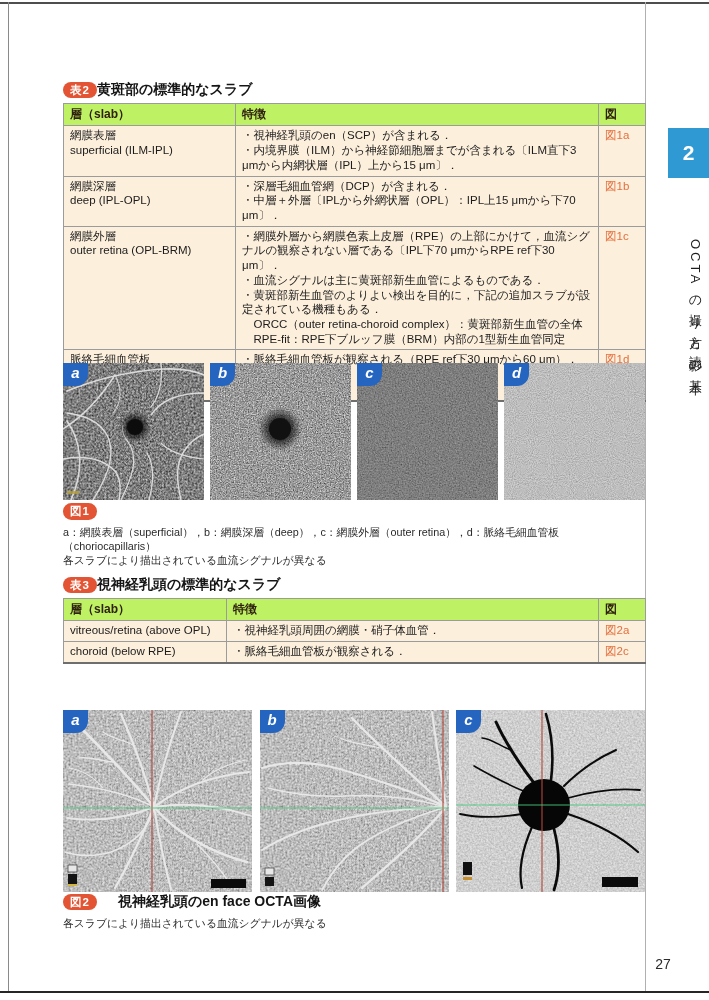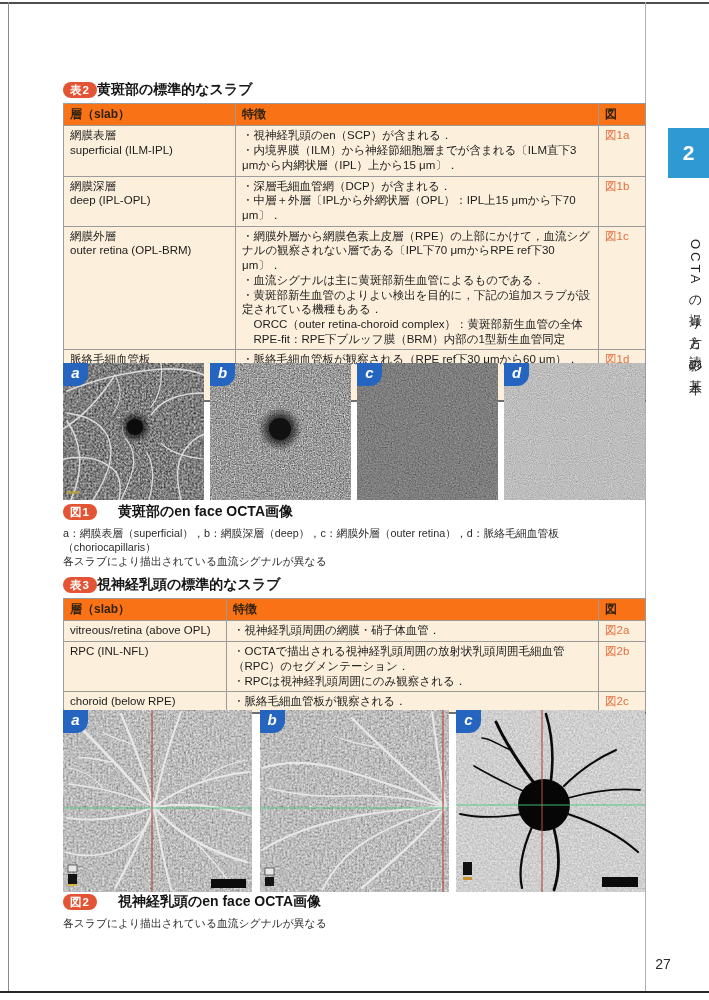--- a/index.html
+++ b/index.html
@@ -36,21 +36,21 @@
   }
   .sec-title .ttl{font-size:14px;font-weight:bold;color:#151515;}
 
   
   table.slab{border-collapse:collapse;table-layout:fixed;width:582px;background:#fcefdc;
     border:1px solid #9b9b9b;border-bottom:2px solid #6e6e6e;}
   table.slab th,table.slab td{
     border:1px solid #9b9b9b;vertical-align:top;padding:2px 6px 3px;
     font-size:11.5px;line-height:1.28;text-align:left;font-weight:normal;
   }
-  table.slab th{background:#f97316;color:#30210e;font-weight:bold;font-size:12px;padding:3px 6px;}
+  table.slab th{background:#bef264;color:#30210e;font-weight:bold;font-size:12px;padding:3px 6px;}
   td.cell-layer{font-size:12px;color:#1c1c1c;white-space:pre-line;line-height:1.45;}
   td.cell-feat{color:#1c1c1c;white-space:pre-line;}
   td.cell-fig{color:#e4703f;font-size:11.5px;}
   #table2{position:absolute;left:63px;top:103px;}
   #table3{position:absolute;left:63px;top:598px;}
 
   
   .fig-row{position:absolute;left:63px;width:582px;display:flex;justify-content:space-between;}
   #fig1-row{top:363px;height:137px;}
   #fig2-row{top:710px;height:182px;}
@@ -248,21 +248,20 @@
     <svg viewBox="0 0 141 137" preserveAspectRatio="none">
       <rect width="141" height="137" filter="url(#spk-d)"></rect>
     </svg>
     <span class="img-label">d</span>
   </div>
 </div>
 
 <div class="fig-caption" id="fig1-caption">
   <div class="cap-title-row">
     <span class="badge">図1</span>
-    <span class="cap-title">黄斑部のen face OCTA画像</span>
   </div>
   <div class="cap-line">a：網膜表層（superficial），b：網膜深層（deep），c：網膜外層（outer retina），d：脈絡毛細血管板（choriocapillaris）</div>
   <div class="cap-line">各スラブにより描出されている血流シグナルが異なる</div>
 </div>
 
 <div class="sec-title" style="top:576px;">
   <span class="badge">表3</span>
   <span class="ttl">視神経乳頭の標準的なスラブ</span>
 </div>
 
@@ -275,26 +274,20 @@
   <tbody>
       <tr>
     <th>層（slab）</th>
     <th>特徴</th>
     <th>図</th>
   </tr>
   <tr style="height:19px;">
     <td class="cell-layer">vitreous/retina (above OPL)</td>
     <td class="cell-feat">・視神経乳頭周囲の網膜・硝子体血管．</td>
     <td class="cell-fig">図2a</td>
-  </tr>
-  <tr style="height:45px;">
-    <td class="cell-layer">RPC (INL-NFL)</td>
-    <td class="cell-feat">・OCTAで描出される視神経乳頭周囲の放射状乳頭周囲毛細血管（RPC）のセグメンテーション．
-・RPCは視神経乳頭周囲にのみ観察される．</td>
-    <td class="cell-fig">図2b</td>
   </tr>
   <tr style="height:19px;">
     <td class="cell-layer">choroid (below RPE)</td>
     <td class="cell-feat">・脈絡毛細血管板が観察される．</td>
     <td class="cell-fig">図2c</td>
   </tr>
 </tbody>
   </table>
 
 <div class="fig-row" id="fig2-row">

